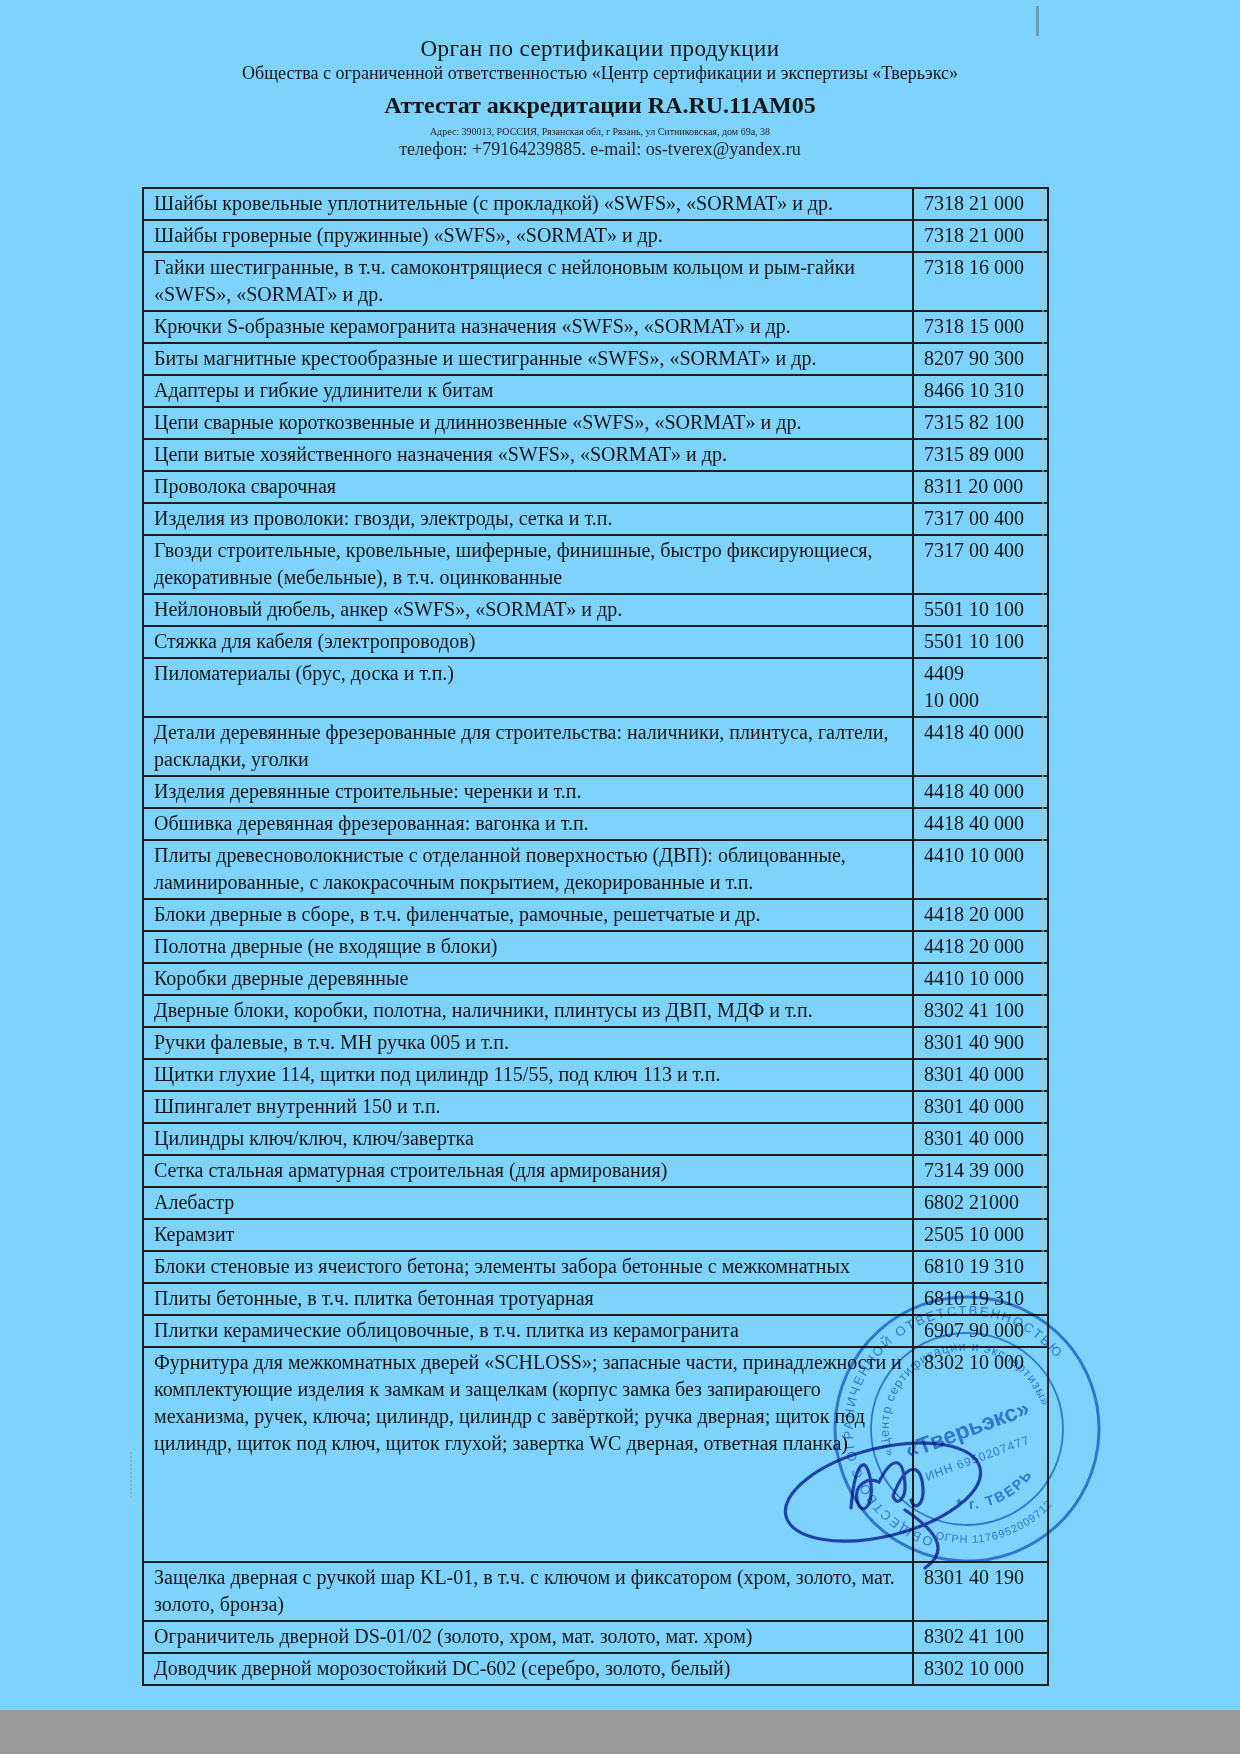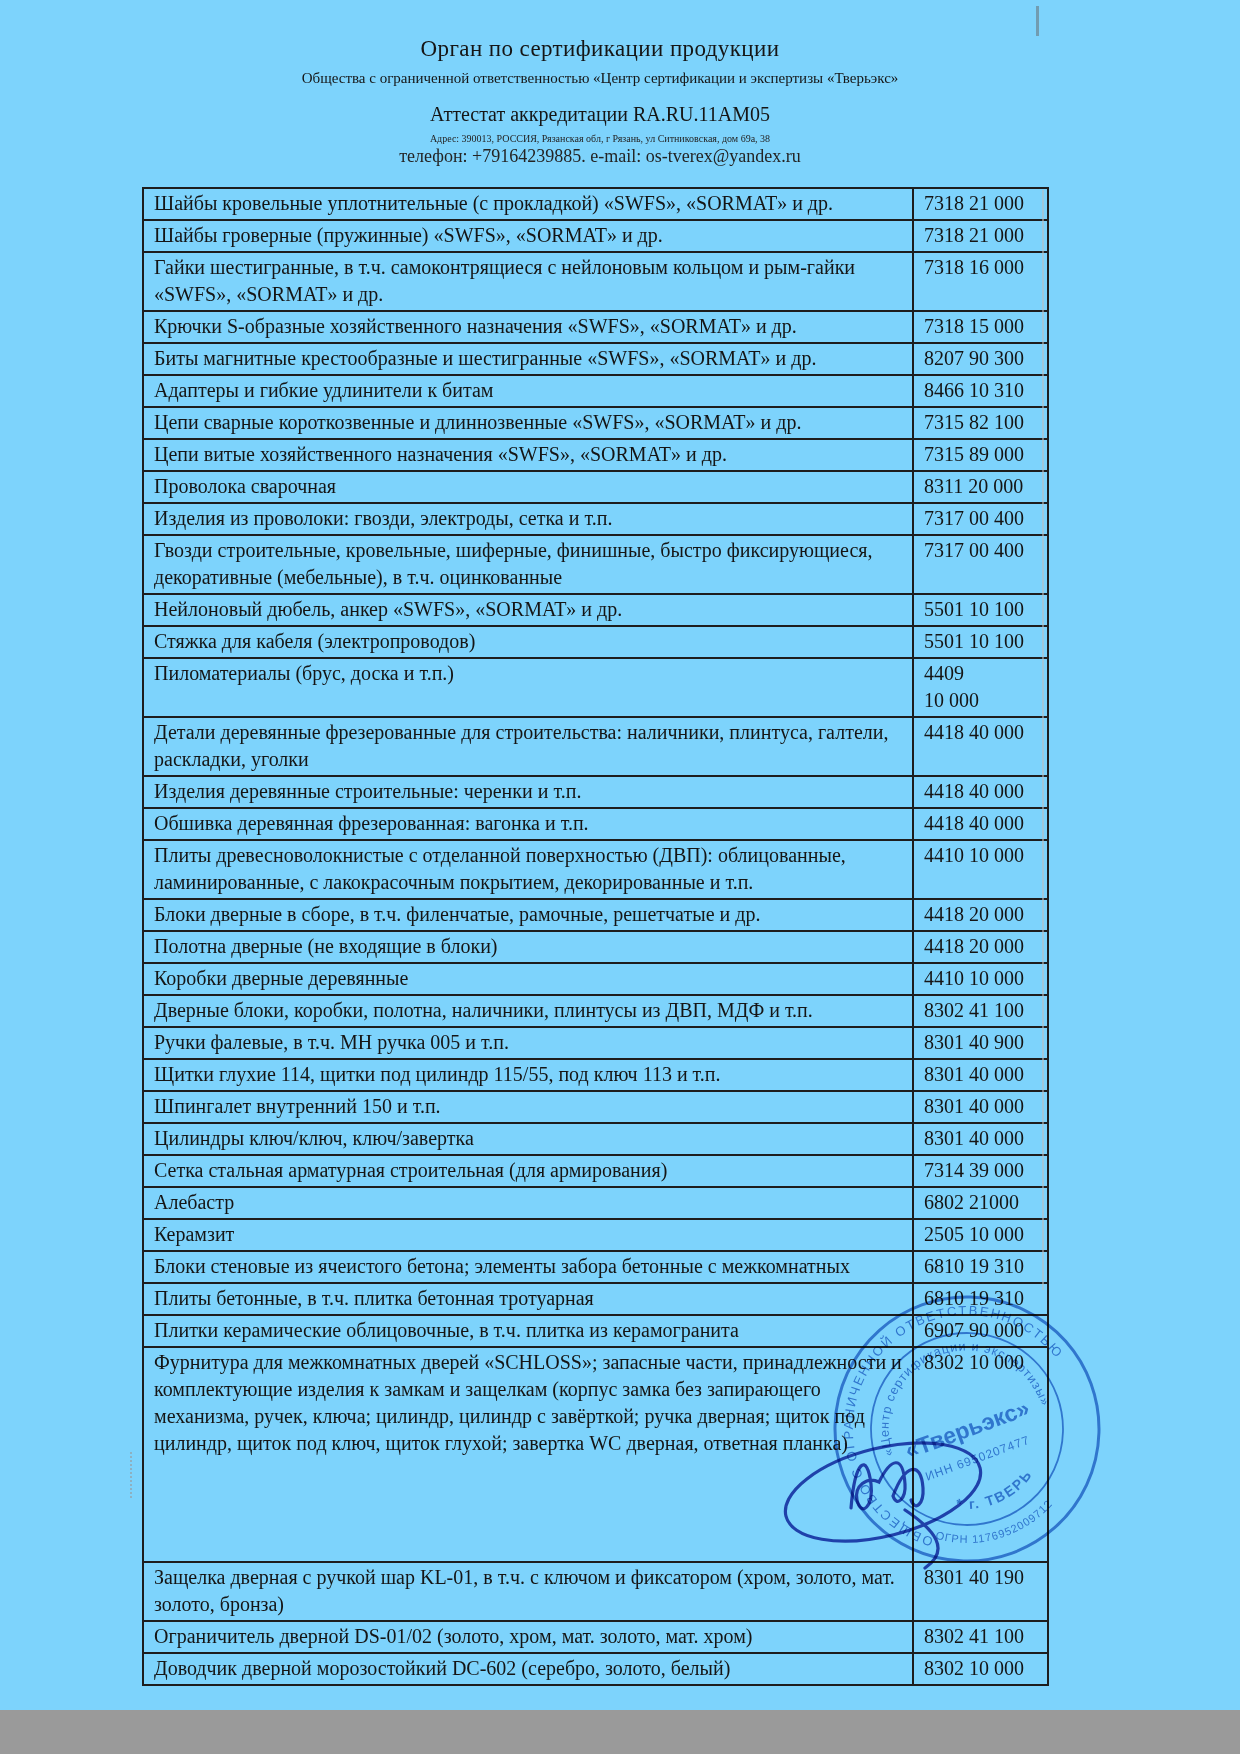--- a/index.html
+++ b/index.html
@@ -4,22 +4,22 @@
 <style>
   html,body { margin:0; padding:0; background:#9a9a9a; }
   .page {
     position:relative; width:1240px; height:1710px; margin:0 auto;
     background:#7dd3fc; overflow:hidden;
     font-family:"Liberation Serif","DejaVu Serif",serif; color:#151515;
   }
   
   .doc-header { position:absolute; top:36px; left:70px; width:1060px; text-align:center; }
   .h-line1 { font-size:23px; letter-spacing:.4px; }
-  .h-line2 { font-size:15px; margin-top:8px; }
-  .h-line3 { font-size:20px; margin-top:16px; }
+  .h-line2 { font-size:18px; margin-top:1px; }
+  .h-line3 { font-size:24px; margin-top:8px;font-weight:bold; }
   .h-line4 { font-size:10px; margin-top:7px; color:#242424; }
   .h-line5 { font-size:18px; margin-top:2px; color:#242424; }
 
   
   .products-table { position:absolute; left:142px; top:187px; width:905px;
     border-collapse:collapse; table-layout:fixed; }
   .products-table td {
     border:2px solid #1d1d1d; vertical-align:top;
     padding:1px 6px 2px 10px; font-size:20px; line-height:1.35;
   }
@@ -75,21 +75,21 @@
       <td class="cell-product">Шайбы гроверные (пружинные) «SWFS», «SORMAT» и др.</td>
       <td class="cell-code">7318 21 000</td>
     </tr>
 
     <tr>
       <td class="cell-product">Гайки шестигранные, в т.ч. самоконтрящиеся с нейлоновым кольцом и рым-гайки «SWFS», «SORMAT» и др.</td>
       <td class="cell-code">7318 16 000</td>
     </tr>
 
     <tr>
-      <td class="cell-product">Крючки S-образные хозяйственного назначения «SWFS», «SORMAT» и др.</td>
+      <td class="cell-product">Крючки S-образные керамогранита назначения «SWFS», «SORMAT» и др.</td>
       <td class="cell-code">7318 15 000</td>
     </tr>
 
     <tr>
       <td class="cell-product">Биты магнитные крестообразные и шестигранные «SWFS», «SORMAT» и др.</td>
       <td class="cell-code">8207 90 300</td>
     </tr>
 
     <tr>
       <td class="cell-product">Адаптеры и гибкие удлинители к битам</td>

